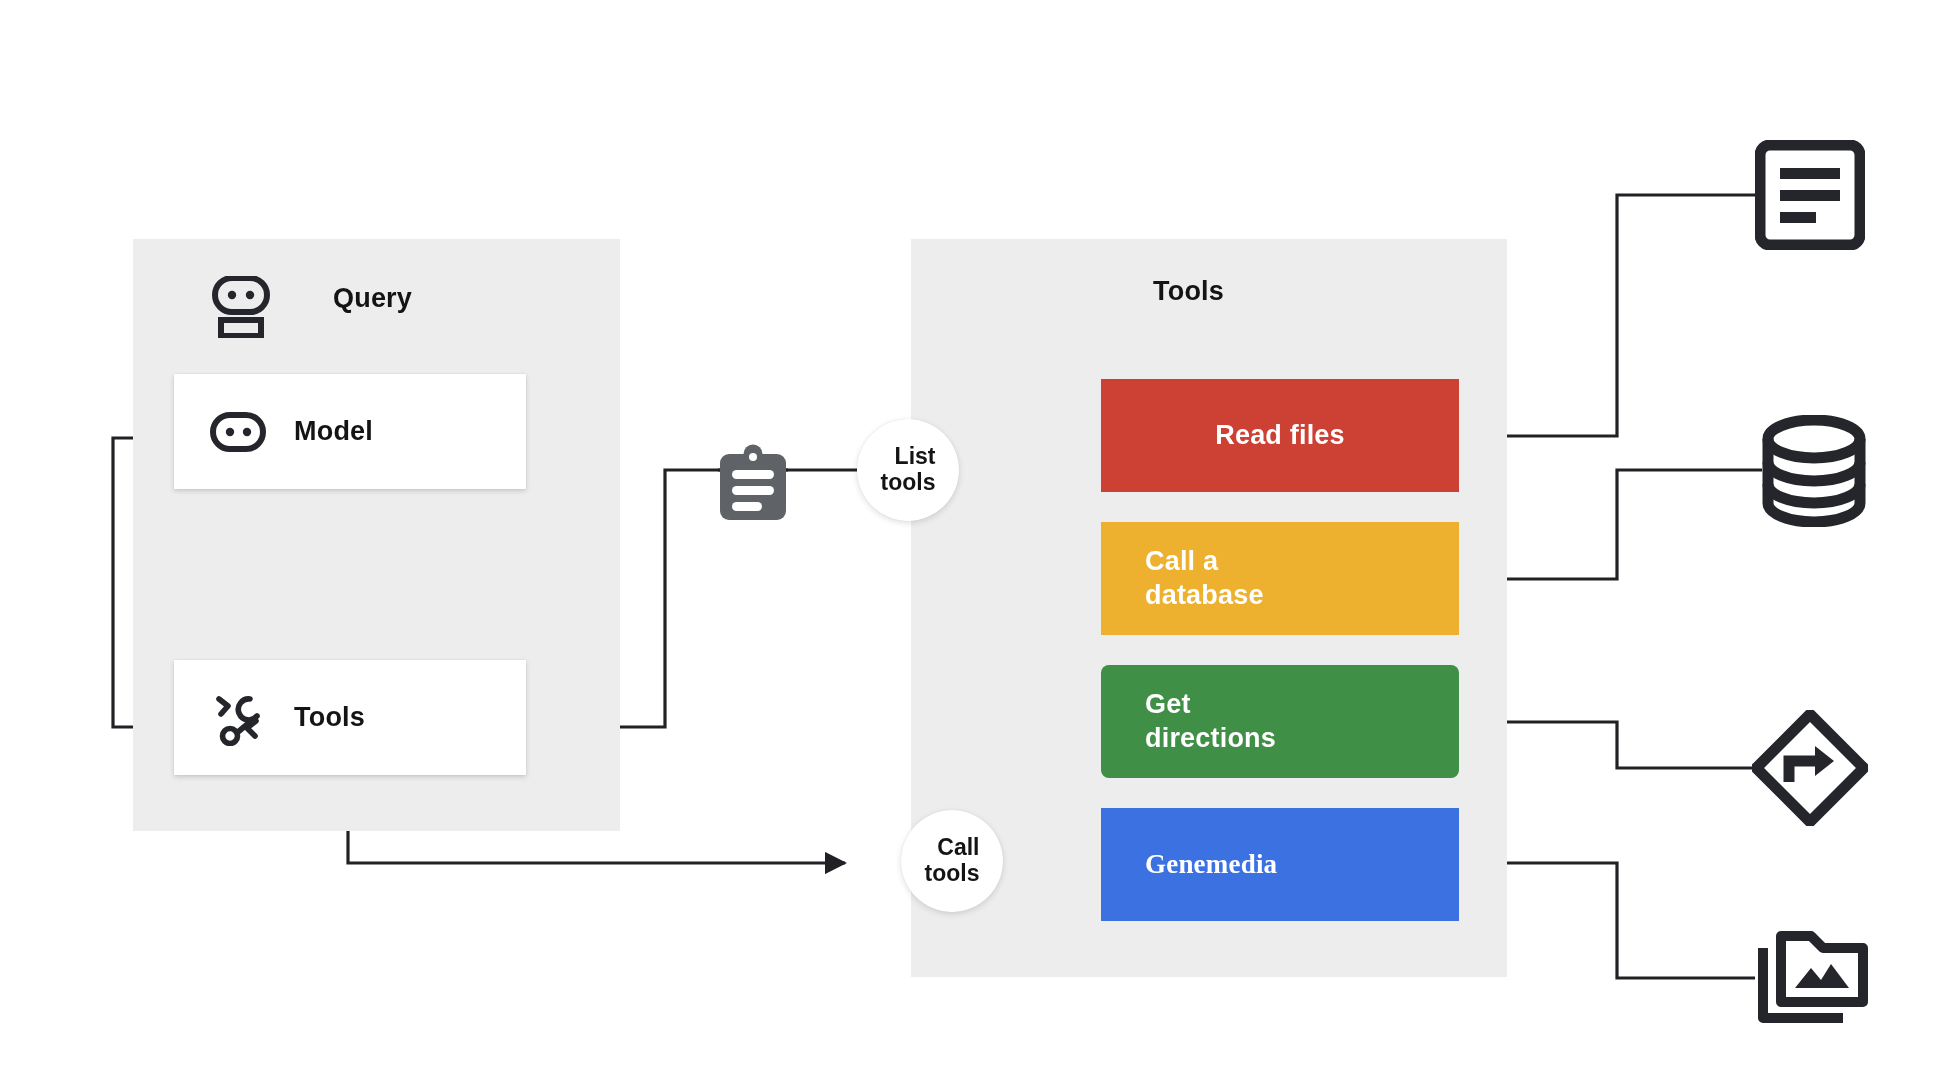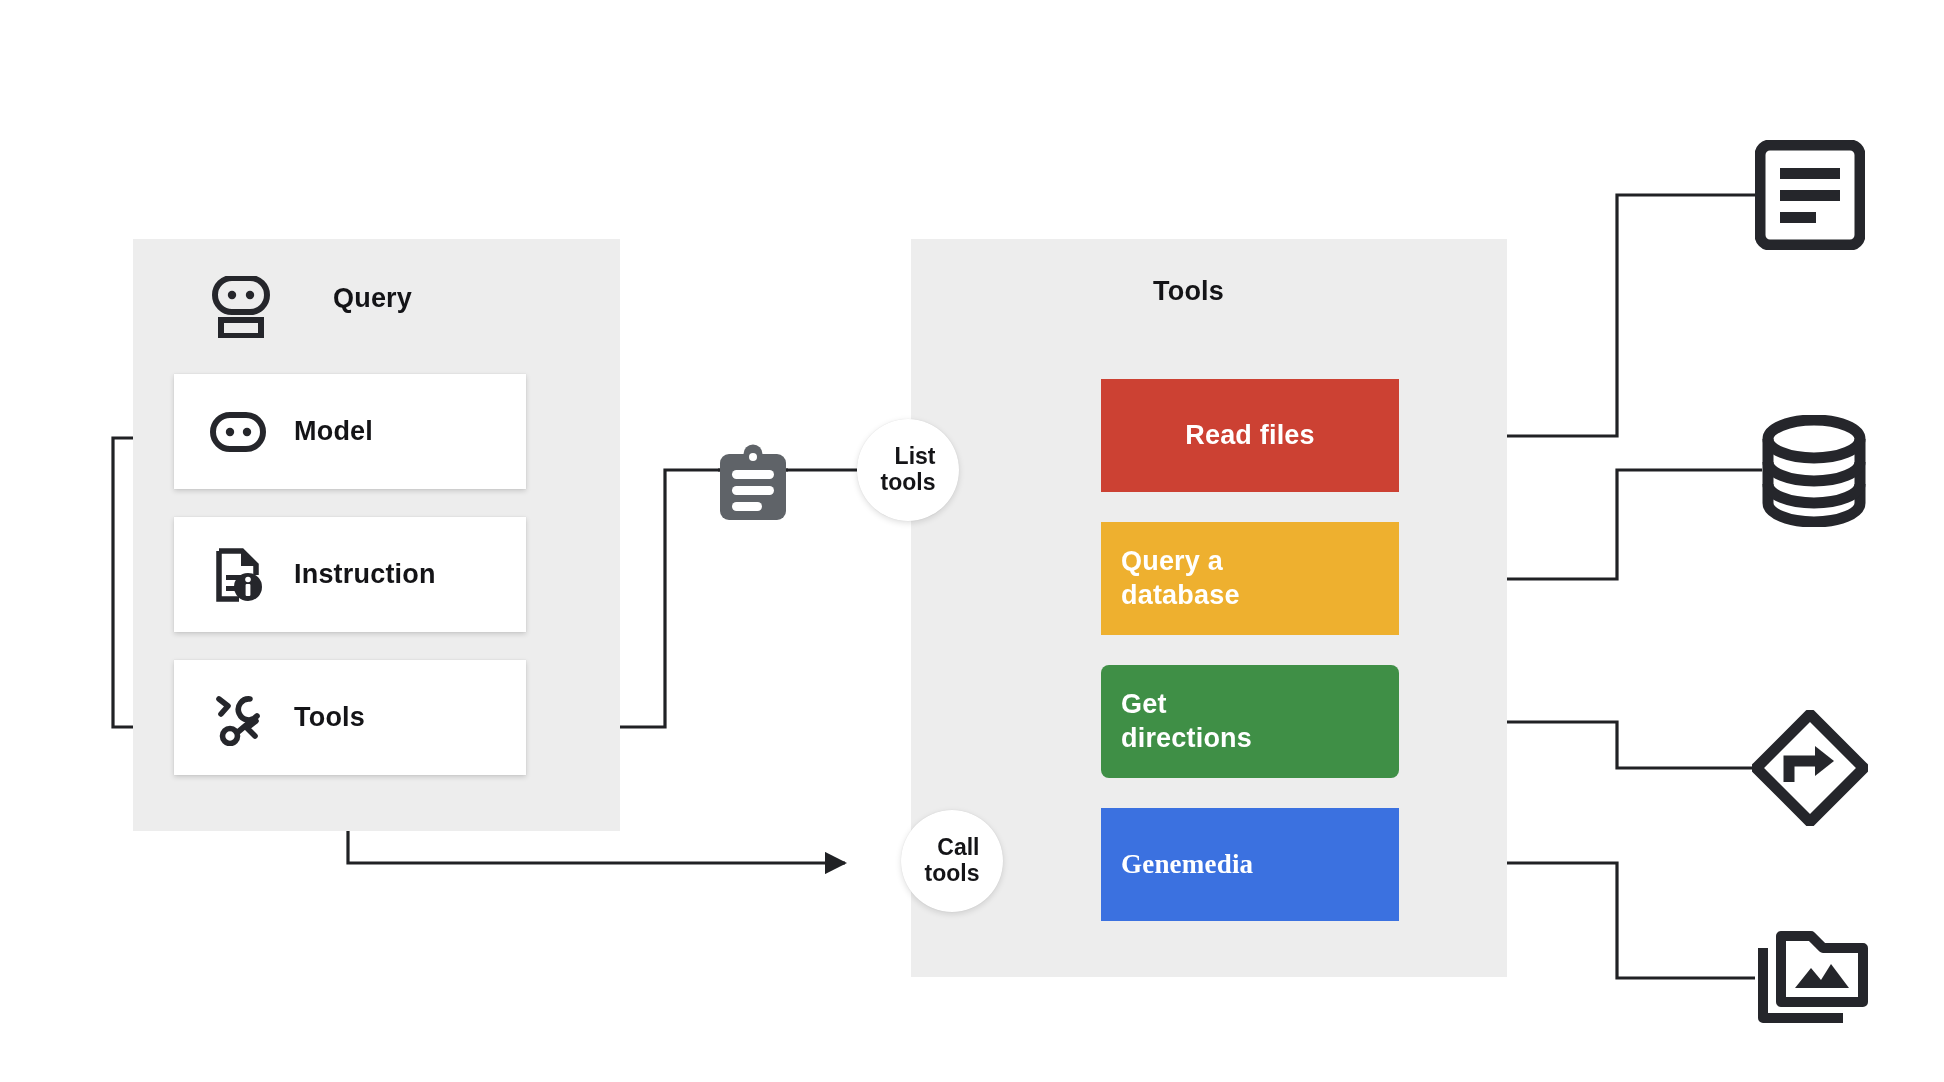--- a/index.html
+++ b/index.html
@@ -87,25 +87,25 @@
   }
   #node-list-tools { left: 857px; top: 419px; }
   #node-call-tools { left: 901px; top: 810px; }
 
   .clipboard-icon { position: absolute; left: 718px; top: 444px; width: 70px; height: 78px; }
 
   
   .tool-box {
     position: absolute;
     left: 1101px;
-    width: 298px;
+    width: 358px;
     height: 113px;
     display: flex;
     align-items: center;
-    padding: 0 20px;
+    padding: 0 44px;
     color: #ffffff;
     font-size: 27px;
     font-weight: bold;
     line-height: 1.23;
     letter-spacing: .2px;
   }
   .tool-box.centered { justify-content: center; }
   #tool-read-files { top: 379px; }
   #tool-query-db   { top: 522px; }
   #tool-get-dir    { top: 665px; border-radius: 8px; }
@@ -164,53 +164,41 @@
 
   <div class="card" id="card-model">
     <svg class="card-icon" viewBox="0 0 56 56" xmlns="http://www.w3.org/2000/svg">
       <rect x="3" y="11" width="50" height="34" rx="17" fill="none" stroke="#25262b" stroke-width="6"></rect>
       <circle cx="20" cy="28" r="4.2" fill="#25262b"></circle>
       <circle cx="37" cy="28" r="4.2" fill="#25262b"></circle>
     </svg>
     <span class="card-label">Model</span>
   </div>
 
-  <div class="card" id="card-instruction">
-    <svg class="card-icon" viewBox="0 0 56 56" xmlns="http://www.w3.org/2000/svg">
-      <path d="M9 4 h23 l14 14 v10 M9 4 v48 h20" fill="none" stroke="#25262b" stroke-width="5.5" stroke-linejoin="miter"></path>
-      <path d="M31 4 v15 h15" fill="#25262b"></path>
-      <rect x="16" y="28" width="18" height="5" fill="#25262b"></rect>
-      <rect x="16" y="39" width="12" height="5" fill="#25262b"></rect>
-      <circle cx="38" cy="40" r="14" fill="#25262b"></circle>
-      <circle cx="38" cy="32.5" r="2.8" fill="#ffffff"></circle>
-      <rect x="35.6" y="37" width="4.8" height="12" rx="1" fill="#ffffff"></rect>
-    </svg>
-    <span class="card-label">Instruction</span>
-  </div>
 
   <div class="card" id="card-tools">
     <svg class="card-icon" viewBox="0 0 56 56" xmlns="http://www.w3.org/2000/svg">
       <g fill="none" stroke="#25262b" stroke-width="5.6" stroke-linecap="round" stroke-linejoin="round">
         <path d="M9 9 L18 16 L11 24"></path>
         <path d="M46 31 L37 38 L45 46"></path>
         <path d="M40 9 a10.5 10.5 0 1 0 7 17 L28 42"></path>
         <circle cx="20" cy="46" r="7.5"></circle>
       </g>
     </svg>
     <span class="card-label">Tools</span>
   </div>
 
   <div class="panel" id="tools-panel"></div>
   <div class="panel-title" id="tools-title">Tools</div>
 
   <div class="tool-box centered" id="tool-read-files" style="background: rgb(204, 65, 51);">
     <span>Read files</span>
   </div>
   <div class="tool-box" id="tool-query-db" style="background: rgb(238, 176, 47);">
-    <span class="ml" style="white-space: pre-line;">Query a
+    <span class="ml" style="white-space: pre-line;">Call a
 database</span>
   </div>
   <div class="tool-box" id="tool-get-dir" style="background: rgb(63, 143, 70);">
     <span style="white-space: pre-line;">Get
 directions</span>
   </div>
   <div class="tool-box" id="tool-genemedia" style="background: rgb(59, 113, 224); font-family: Liberation Serif, serif;">
     <span>Genemedia</span>
   </div>
 

